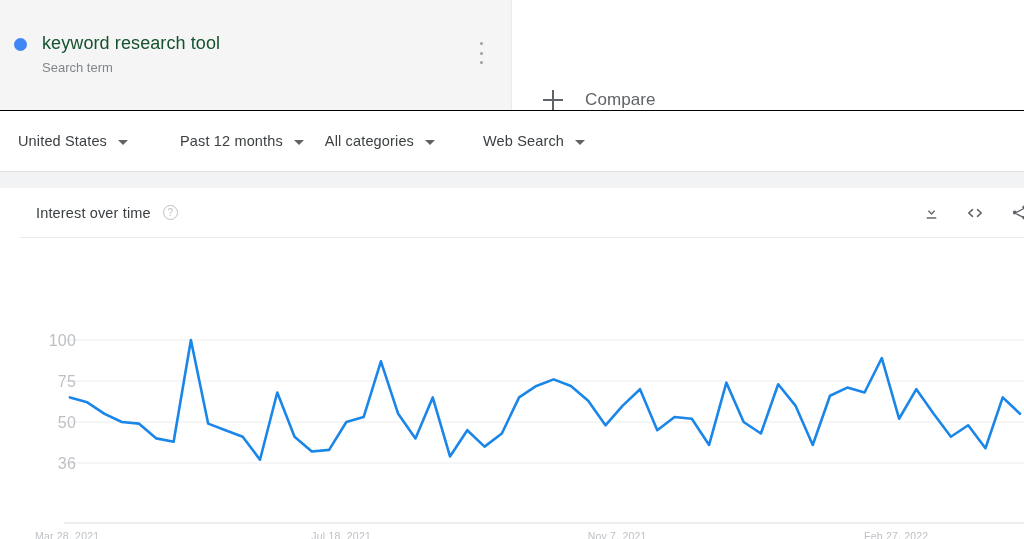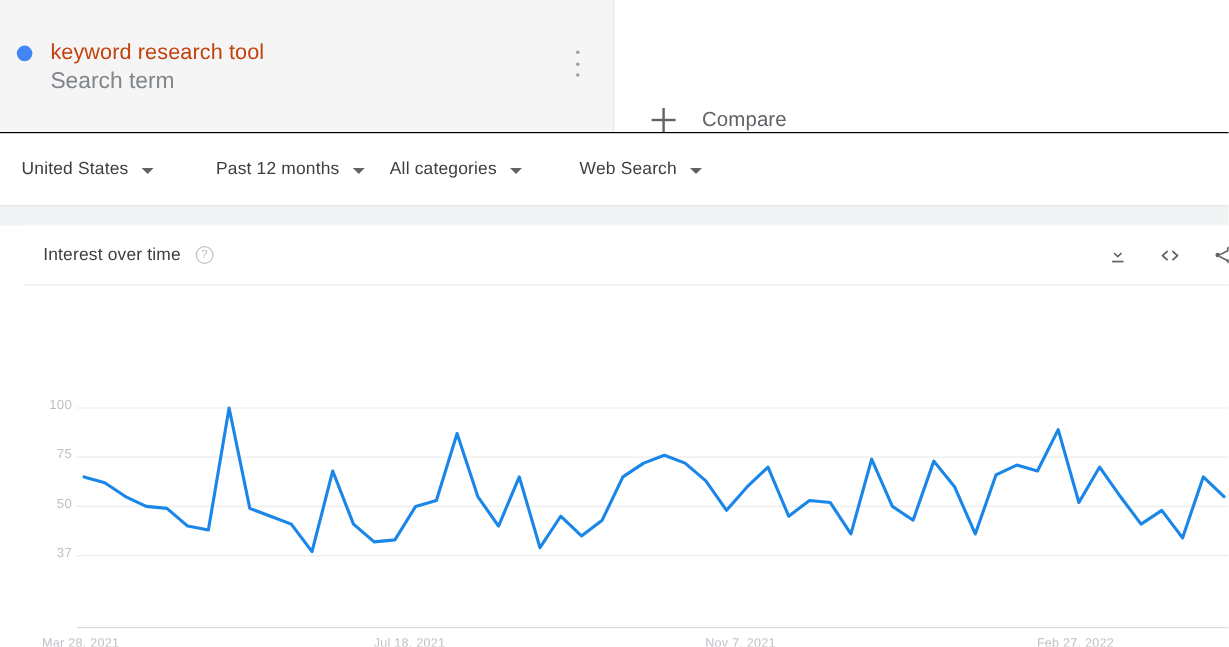--- a/index.html
+++ b/index.html
@@ -23,22 +23,22 @@
   }
   .term-dot {
     width: 13px; height: 13px; border-radius: 50%;
     background: #4285f4;
     margin-left: 14px; margin-right: 15px;
     flex: 0 0 auto;
     align-self: flex-start;
     margin-top: 38px;
   }
   .term-texts { display: flex; flex-direction: column; justify-content: center; margin-top: -2px; }
-  .term-title { font-size: 18px; color: #c2410c; line-height: 24px; letter-spacing: 0.1px; }
-  .term-sub { font-size: 19px; color: #80868b; line-height: 20px; margin-top: 3px; }
+  .term-title { font-size: 18px; color: #14532d; line-height: 24px; letter-spacing: 0.1px; }
+  .term-sub { font-size: 13px; color: #80868b; line-height: 20px; margin-top: 3px; }
   .kebab {
     position: absolute; right: 20px; top: 42px;
     width: 20px; height: 22px;
     display: flex; flex-direction: column; align-items: center; justify-content: space-between;
     cursor: pointer;
   }
   .kebab i { display: block; width: 3px; height: 3px; border-radius: 50%; background: #9aa0a6; }
 
   .compare-card {
     flex: 1; height: 110px; background: #ffffff;
@@ -96,22 +96,22 @@
     margin-left: 12px; cursor: pointer;
   }
   .head-actions { margin-left: auto; display: flex; align-items: center; gap: 22px; }
   .act { width: 22px; height: 22px; cursor: pointer; color: #5f6368; display: flex; align-items: center; justify-content: center; }
   .act svg { display: block; }
 
   
   .plot-wrap { position: relative; width: 100%; height: 300px; }
   .plot-svg { position: absolute; left: 0; top: 0; }
   .ylabel {
-    position: absolute; left: 0; width: 40px; text-align: right;
-    font-size: 11px; color: #bdc1c6; letter-spacing: 0.2px;
+    position: absolute; left: 16px; width: 40px; text-align: right;
+    font-size: 16px; color: #bdc1c6; letter-spacing: 0.2px;
   }
   .xlabel {
     position: absolute; font-size: 10.5px; color: #bdc1c6; letter-spacing: 0.2px;
   }
 </style>
 </head>
 <body>
 
 <div id="app">
 
@@ -191,21 +191,21 @@
     <div class="plot-wrap">
       <svg class="plot-svg" id="plot" width="1024" height="300">
           <line x1="44" x2="1004" y1="225" y2="225" stroke="#ececec" stroke-width="1"></line>
           <line x1="44" x2="1004" y1="184" y2="184" stroke="#ececec" stroke-width="1"></line>
           <line x1="44" x2="1004" y1="143" y2="143" stroke="#ececec" stroke-width="1"></line>
           <line x1="44" x2="1004" y1="102.00000000000001" y2="102.00000000000001" stroke="#ececec" stroke-width="1"></line>
           <line x1="44" x2="1004" y1="285" y2="285" stroke="#dadce0" stroke-width="1"></line>
           <polyline points="50.00,159.40 67.27,164.32 84.55,175.80 101.82,184.00 119.09,185.64 136.36,200.40 153.64,203.68 170.91,102.00 188.18,185.64 205.45,192.20 222.73,198.76 240.00,221.72 257.27,154.48 274.55,198.76 291.82,213.52 309.09,211.88 326.36,184.00 343.64,179.08 360.91,123.32 378.18,175.80 395.45,200.40 412.73,159.40 430.00,218.44 447.27,192.20 464.55,208.60 481.82,195.48 499.09,159.40 516.36,147.92 533.64,141.36 550.91,147.92 568.18,162.68 585.45,187.28 602.73,167.60 620.00,151.20 637.27,192.20 654.55,179.08 671.82,180.72 689.09,206.96 706.36,144.64 723.64,184.00 740.91,195.48 758.18,146.28 775.45,167.60 792.73,206.96 810.00,157.76 827.27,149.56 844.55,154.48 861.82,120.04 879.09,180.72 896.36,151.20 913.64,175.80 930.91,198.76 948.18,187.28 965.45,210.24 982.73,159.40 1000.00,175.80" fill="none" stroke="#1a86e8" stroke-width="2.6" stroke-linejoin="round" stroke-linecap="round"></polyline>
         </svg>
       <div id="ylabels">
-          <div class="ylabel" style="top: 217px;">37</div>
+          <div class="ylabel" style="top: 217px;">36</div>
           <div class="ylabel" style="top: 176px; padding-left: 10px;">50</div>
           <div class="ylabel" style="top: 135px;">75</div>
           <div class="ylabel" style="top: 94px;">100</div>
         </div>
       <div id="xlabels">
           <div class="xlabel" style="left: 15px; top: 292px;">Mar 28, 2021</div>
           <div class="xlabel" style="left: 291.364px; top: 292px;">Jul 18, 2021</div>
           <div class="xlabel" style="left: 567.727px; top: 292px;">Nov 7, 2021</div>
           <div class="xlabel" style="left: 844.091px; top: 292px;">Feb 27, 2022</div>
         </div>

